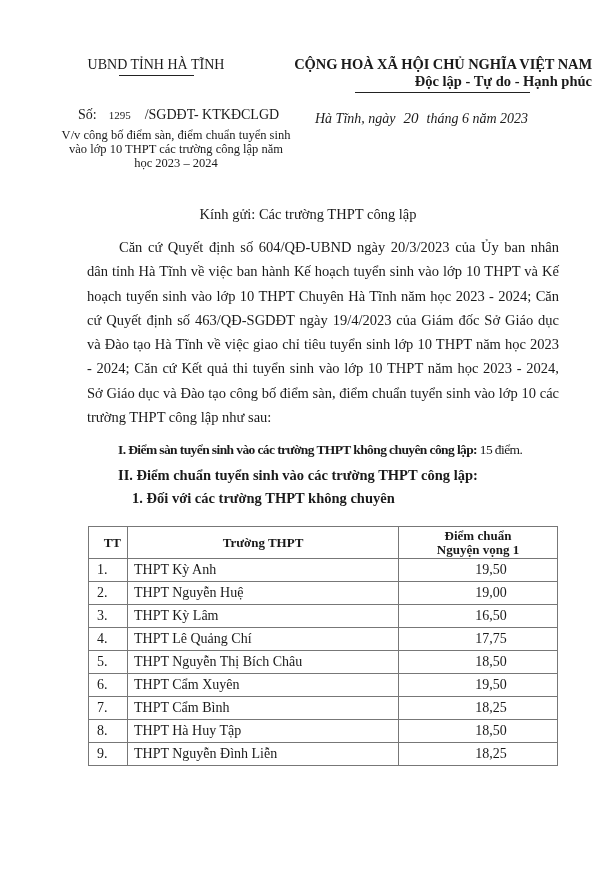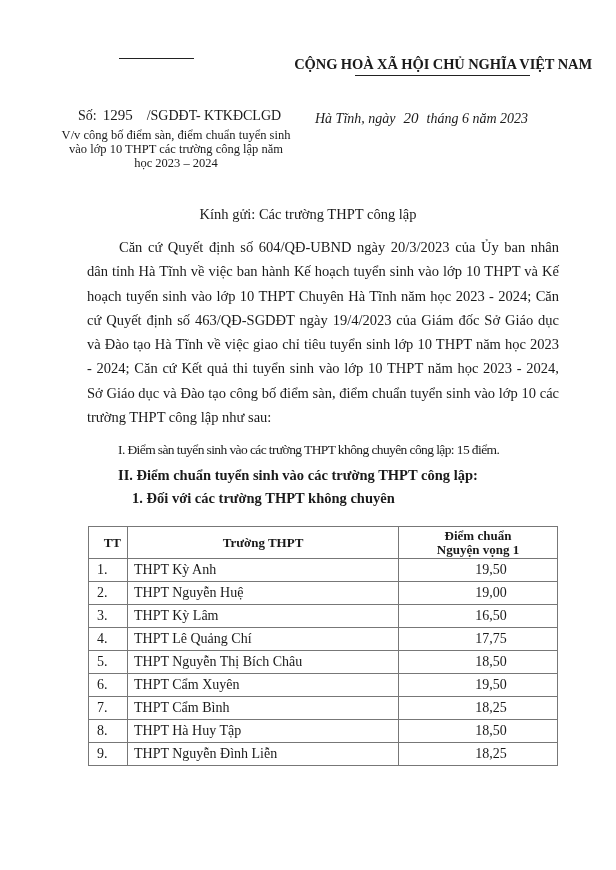--- a/index.html
+++ b/index.html
@@ -13,65 +13,67 @@
     .left-head .l1 { font-size: 14px; line-height: 17px; }
     .left-head .l2 { font-size: 14.5px; line-height: 17px; font-weight: bold; }
     .left-head .rule { width: 75px; height: 1px; background: #222; margin: 2px auto 0 auto; }
 
     .right-head { left: 292px; top: 56px; width: 300px; text-align: right; }
     .right-head .r1 { font-size: 14.5px; line-height: 17px; font-weight: bold; letter-spacing: -0.1px; white-space: nowrap; }
     .right-head .r2 { font-size: 14.5px; line-height: 17px; font-weight: bold; }
     .right-head .rule { width: 175px; height: 1px; background: #222; margin: 2px auto 0 auto; }
 
     .so-line { left: 78px; top: 107px; font-size: 14px; white-space: nowrap; }
-    .so-line .num { display: inline-block; margin: 0 14px 0 6px; font-size: 15px; }
+    .so-line .num { display: inline-block; margin: 0 14px 0 12px; font-size: 11px; }
     .vv { left: 60px; top: 128px; width: 232px; text-align: center; font-size: 12.5px; line-height: 14px; }
 
     .date-line { left: 315px; top: 110px; font-size: 14px; font-style: italic; white-space: nowrap; }
     .date-line .day { display: inline-block; margin: 0 8px; font-size: 15px; }
 
     .kinh-gui { left: 0; width: 616px; top: 206px; text-align: center; font-size: 14.5px; }
 
     .body-text {
       left: 87px; top: 235px; width: 472px; font-size: 14.5px; line-height: 24.3px;
       text-align: justify; text-indent: 32px;
     }
     .sec1 { left: 118px; top: 442px; font-size: 13.5px; white-space: nowrap; letter-spacing: -0.6px; }
-    .sec1 b { font-weight: normal; }
+    .sec1 b { font-weight: bold; }
     .sec2 { left: 118px; top: 467px; font-size: 14.5px; font-weight: bold; white-space: nowrap; }
     .sub1 { left: 132px; top: 490px; font-size: 14.5px; font-weight: bold; white-space: nowrap; }
 
     table.scores {
       position: absolute; left: 88px; top: 526px; width: 470px;
       border-collapse: collapse; font-size: 14px;
     }
     table.scores th, table.scores td {
       border: 1px solid #777; padding: 0 6px; height: 22px; line-height: 22px;
     }
     table.scores th { font-weight: bold; font-size: 13px; height: 31px; line-height: 14px; }
     table.scores th.tt { width: 26px; text-align: right; }
     table.scores th.name { width: 258px; }
     table.scores td.tt { text-align: left; padding-left: 8px; }
     table.scores td.score { text-align: center; padding-left: 32px; }
   </style>
 </head>
 <body>
 
 <div class="abs left-head">
+  <div class="l1">UBND TỈNH HÀ TĨNH</div>
   <div class="rule"></div>
 </div>
 
 <div class="abs so-line">
   <span>Số:</span><span class="num">1295</span><span>/SGDĐT- KTKĐCLGD</span>
 </div>
 
 <div class="abs vv">V/v công bố điểm sàn, điểm chuẩn tuyển sinh vào lớp 10 THPT các trường công lập năm học 2023 – 2024</div>
 
 <div class="abs right-head">
   <div class="r1">CỘNG HOÀ XÃ HỘI CHỦ NGHĨA VIỆT NAM</div>
+  <div class="r2">Độc lập - Tự do - Hạnh phúc</div>
   <div class="rule"></div>
 </div>
 
 <div class="abs date-line">
   <span>Hà Tĩnh, ngày</span><span class="day">20</span><span>tháng 6 năm 2023</span>
 </div>
 
 <div class="abs kinh-gui">Kính gửi: Các trường THPT công lập</div>
 
 <div class="abs body-text">Căn cứ Quyết định số 604/QĐ-UBND ngày 20/3/2023 của Ủy ban nhân dân tỉnh Hà Tĩnh về việc ban hành Kế hoạch tuyển sinh vào lớp 10 THPT và Kế hoạch tuyển sinh vào lớp 10 THPT Chuyên Hà Tĩnh năm học 2023 - 2024;  Căn cứ Quyết định số 463/QĐ-SGDĐT ngày 19/4/2023 của Giám đốc Sở Giáo dục và Đào tạo Hà Tĩnh về việc giao chỉ tiêu tuyển sinh lớp 10 THPT năm học 2023 - 2024; Căn cứ Kết quả thi tuyển sinh vào lớp 10 THPT năm học 2023 - 2024, Sở Giáo dục và Đào tạo công bố điểm sàn, điểm chuẩn tuyển sinh vào lớp 10 các trường THPT công lập như sau:</div>

